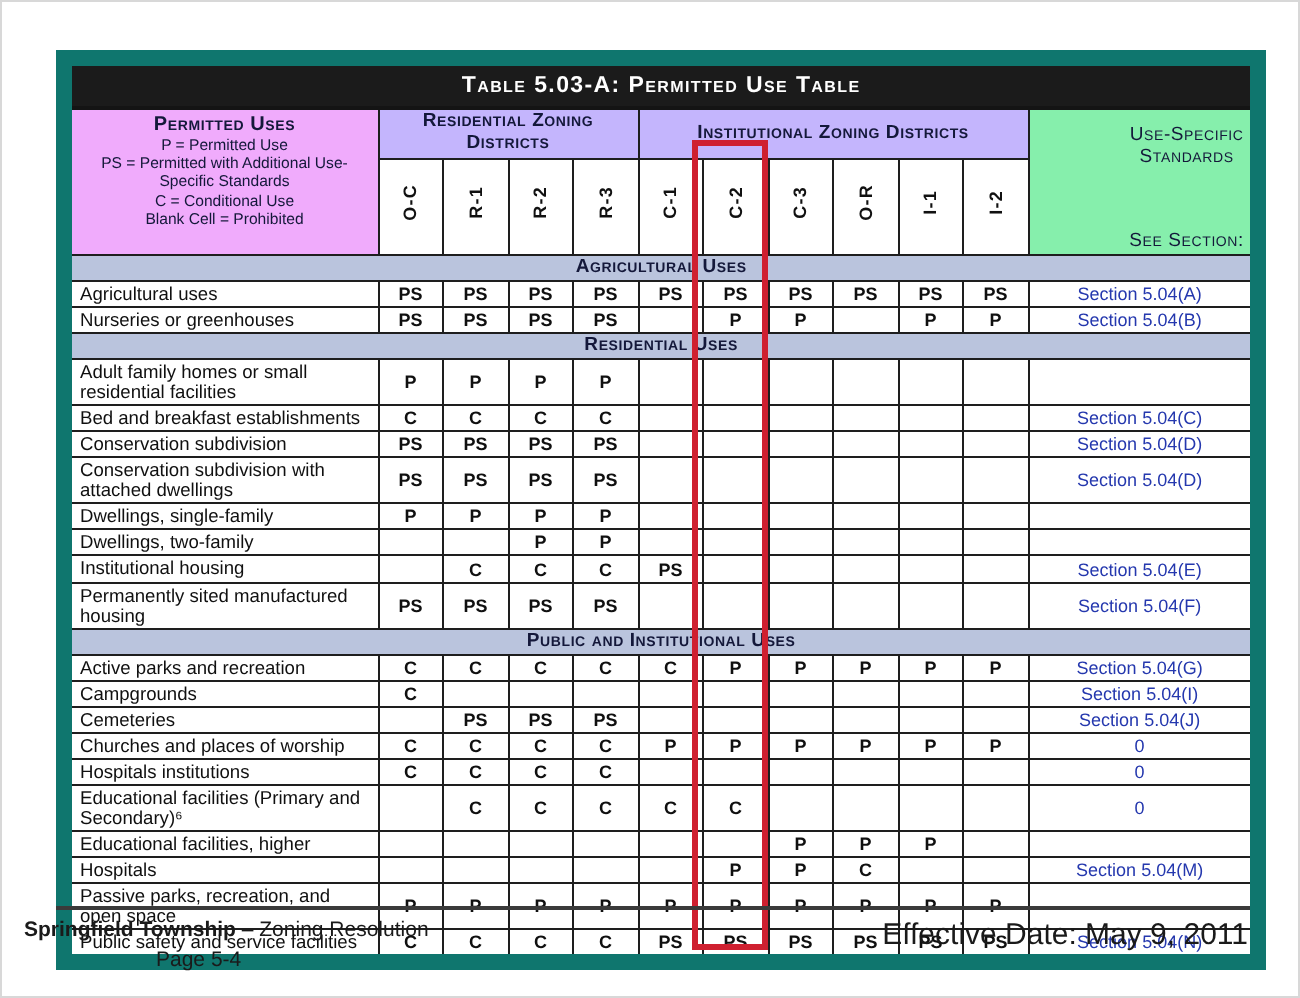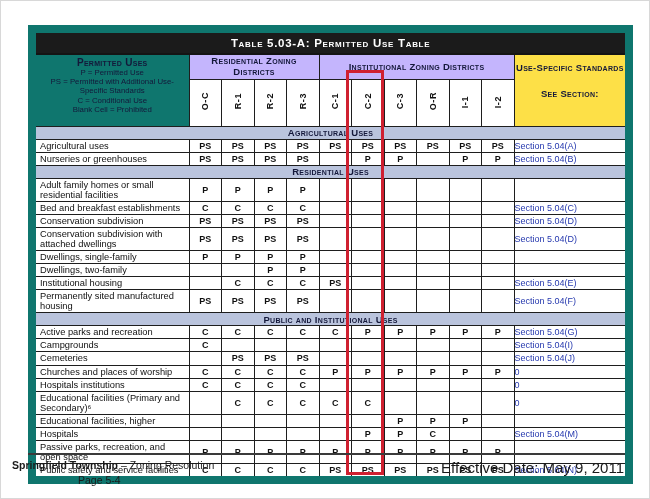--- a/index.html
+++ b/index.html
@@ -12,40 +12,40 @@
   .heading{position:absolute;top:5px;left:28px;font-size:11px;font-weight:bold;color:#101010;}
   .hprefix{margin-right:24px;}
   .htitle{font-variant:small-caps;letter-spacing:.4px;border-bottom:1.5px solid #101010;padding-bottom:1px;}
   
   table.zoning{position:absolute;top:25px;left:28px;width:597px;border-collapse:collapse;table-layout:fixed;border:8px solid #0f766e;}
   .zoning th,.zoning td{border:1px solid #1e1e1e;overflow:hidden;}
   .row-title th{
     background:#1b1b1b;color:#ffffff;font-variant:small-caps;font-weight:bold;
     font-size:11.5px;letter-spacing:.7px;height:18px;text-align:center;border:2px solid #141414;
   }
-  .legend{background:#0f766e;vertical-align:top;padding:2px 2px;}
+  .legend{background:#f0abfc;vertical-align:top;padding:2px 2px;}
   .legend-title{font-size:10px;font-weight:bold;font-variant:small-caps;text-align:center;color:#14183a;letter-spacing:.3px;}
   .legend-line{font-size:7.8px;font-weight:normal;text-align:center;color:#14183a;line-height:1.18;}
   .group{
     background:#c4b5fd;font-variant:small-caps;font-weight:bold;font-size:9.5px;color:#14183a;
     height:22px;line-height:1.15;padding:1px 10px;text-align:center;letter-spacing:.3px;
   }
   .row-districts .district{background:#ffffff;height:46px;text-align:center;vertical-align:middle;padding:0;}
   .vert{display:inline-block;writing-mode:vertical-rl;transform:rotate(180deg);font-size:9px;font-weight:bold;letter-spacing:.6px;color:#111;}
-  .standards{background:#fde047;vertical-align:top;padding-top:7px;text-align:center;
-    font-variant:small-caps;font-weight:bold;color:#14183a;font-size:9.5px;letter-spacing:.3px;line-height:1.2;}
-  .std-sub{margin-top:15px;}
+  .standards{background:#86efac;vertical-align:top;padding-top:7px;text-align:center;
+    font-variant:small-caps;font-weight:normal;color:#14183a;font-size:9.5px;letter-spacing:.3px;line-height:1.2;padding-left:48px;}
+  .std-sub{margin-top:30px;}
   .row-section td{
     background:#bac4dd;font-variant:small-caps;font-weight:bold;font-size:9.5px;color:#14183a;
     text-align:center;height:12px;padding:0;line-height:1;letter-spacing:.3px;
   }
   tbody tr.use-row{height:12px;}
   tbody td.use{font-size:9.3px;line-height:1.08;padding:1px 2px 1px 4px;text-align:left;color:#101010;background:#fff;}
   tbody td.val{font-size:9px;font-weight:bold;text-align:center;padding:0;color:#101010;background:#fff;}
-  tbody td.ref{font-size:9px;padding:0;color:#2538ae;background:#fff;}
+  tbody td.ref{font-size:9px;text-align:center;padding:0;color:#2538ae;background:#fff;}
   
   .red-box{position:absolute;border:3px solid #cf2030;pointer-events:none;}
   
   .footer-rule{position:absolute;left:28px;width:597px;top:453px;border-top:2px solid #3a3a3a;}
   .footer-left{position:absolute;left:12px;top:459px;font-size:10.5px;color:#1a1a1a;}
   .footer-left b{font-weight:bold;}
   .footer-page{position:absolute;left:78px;top:474px;font-size:10.5px;color:#1a1a1a;}
   .footer-right{position:absolute;right:26px;top:459px;font-size:15px;color:#1a1a1a;}
 </style>
 </head>

